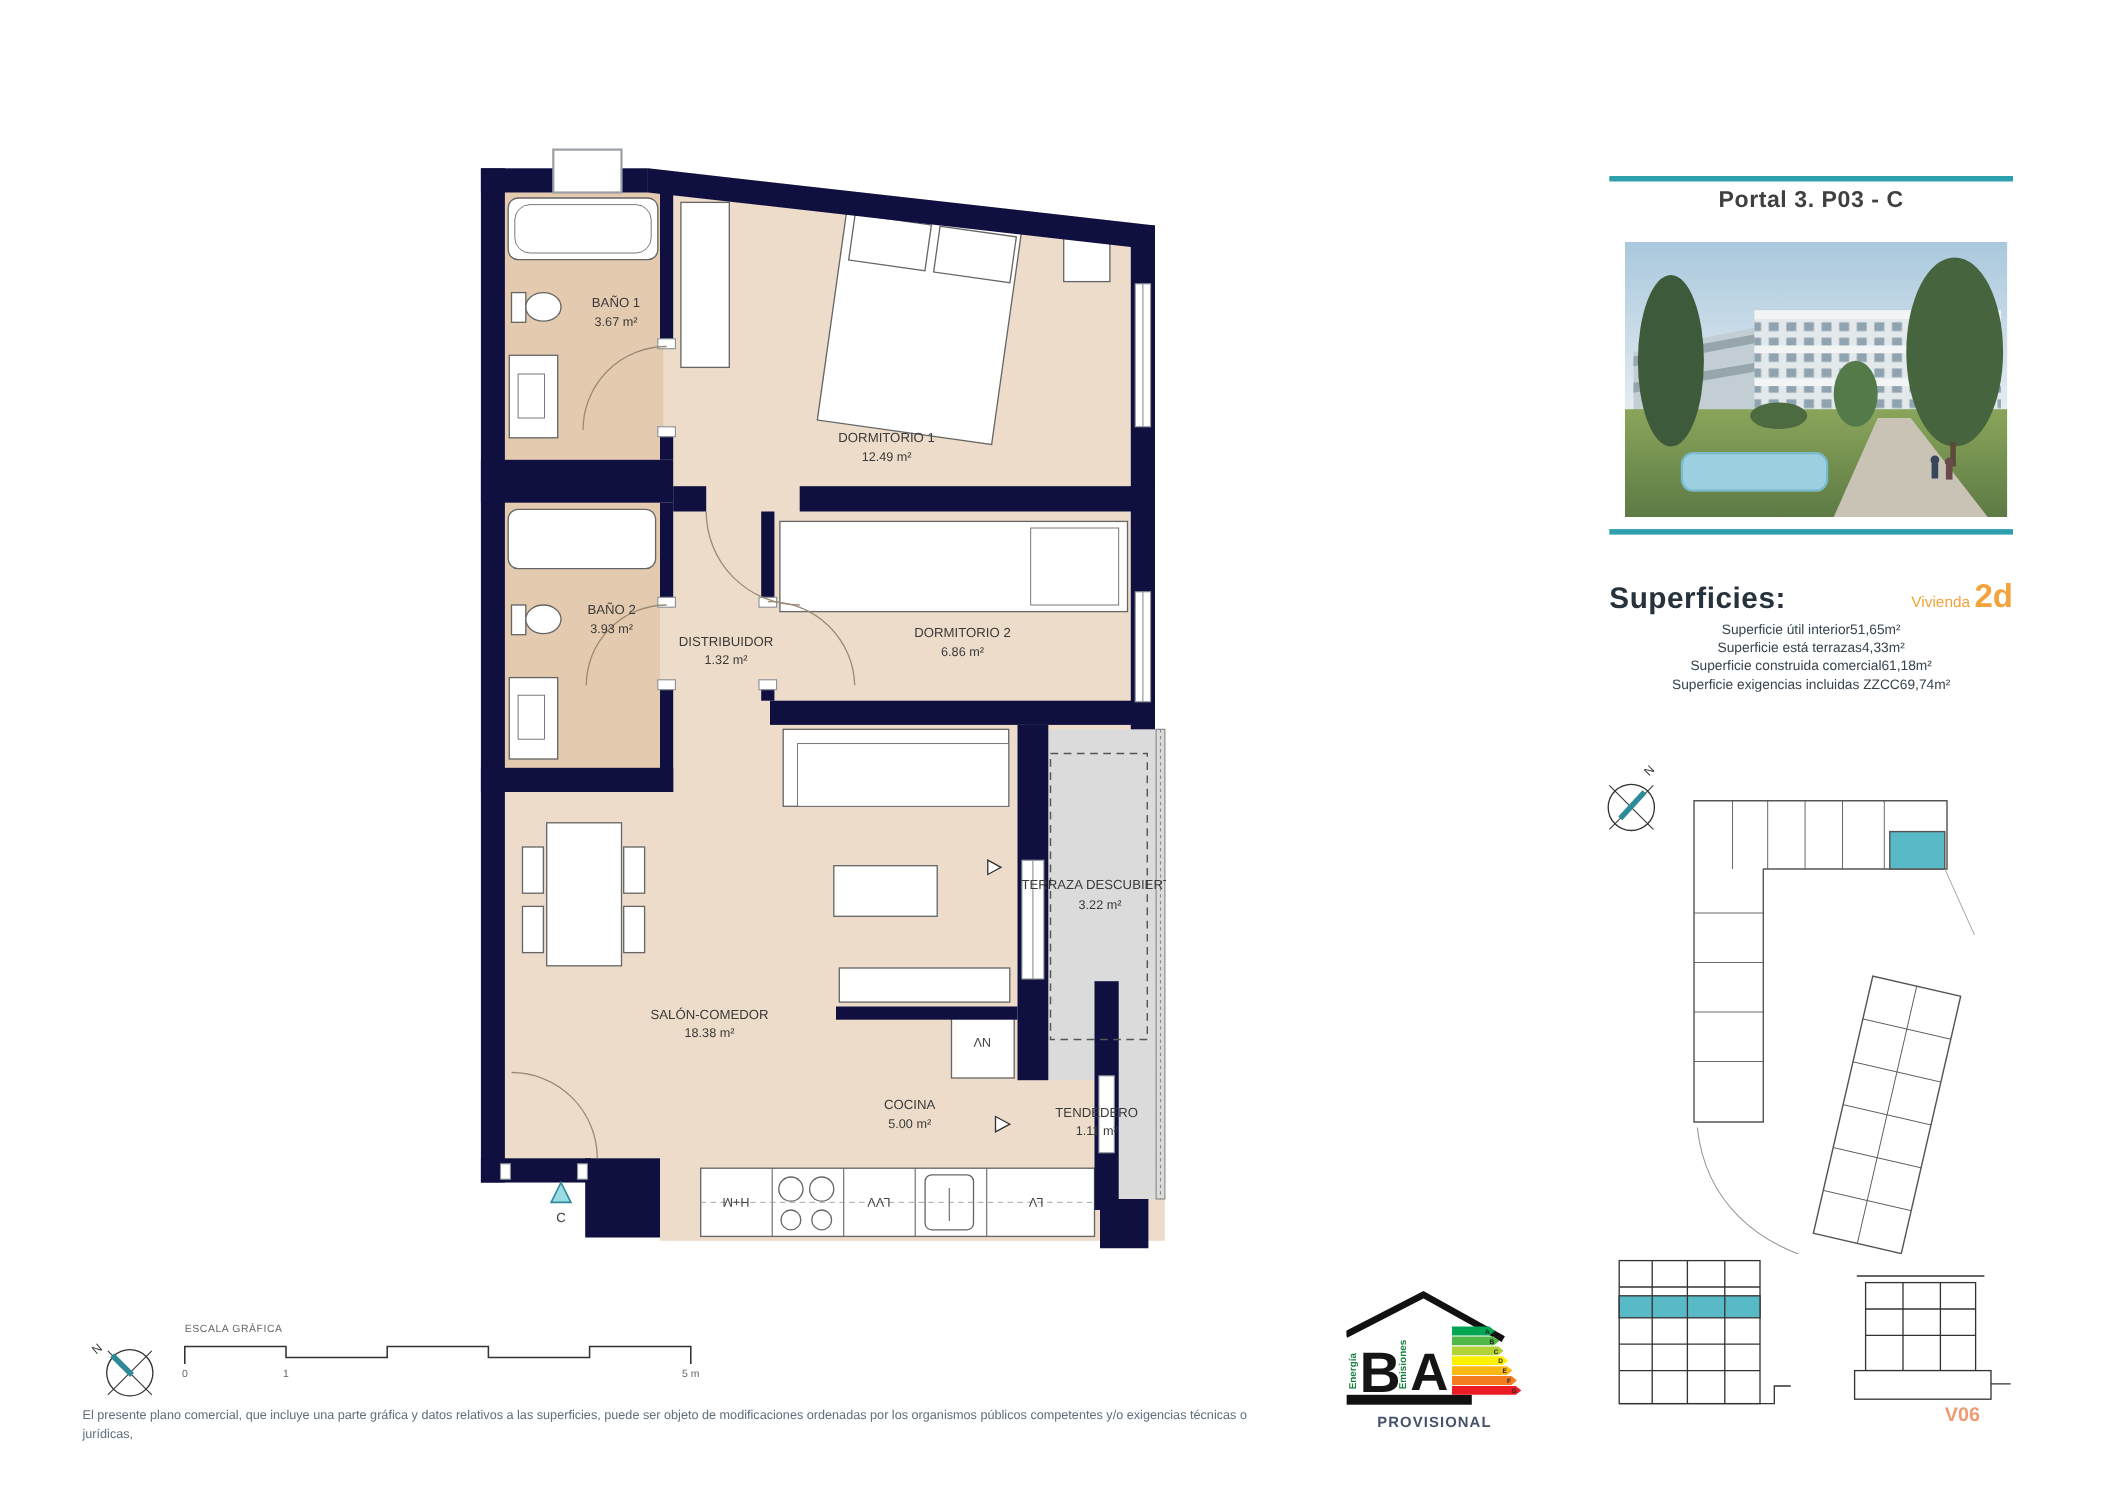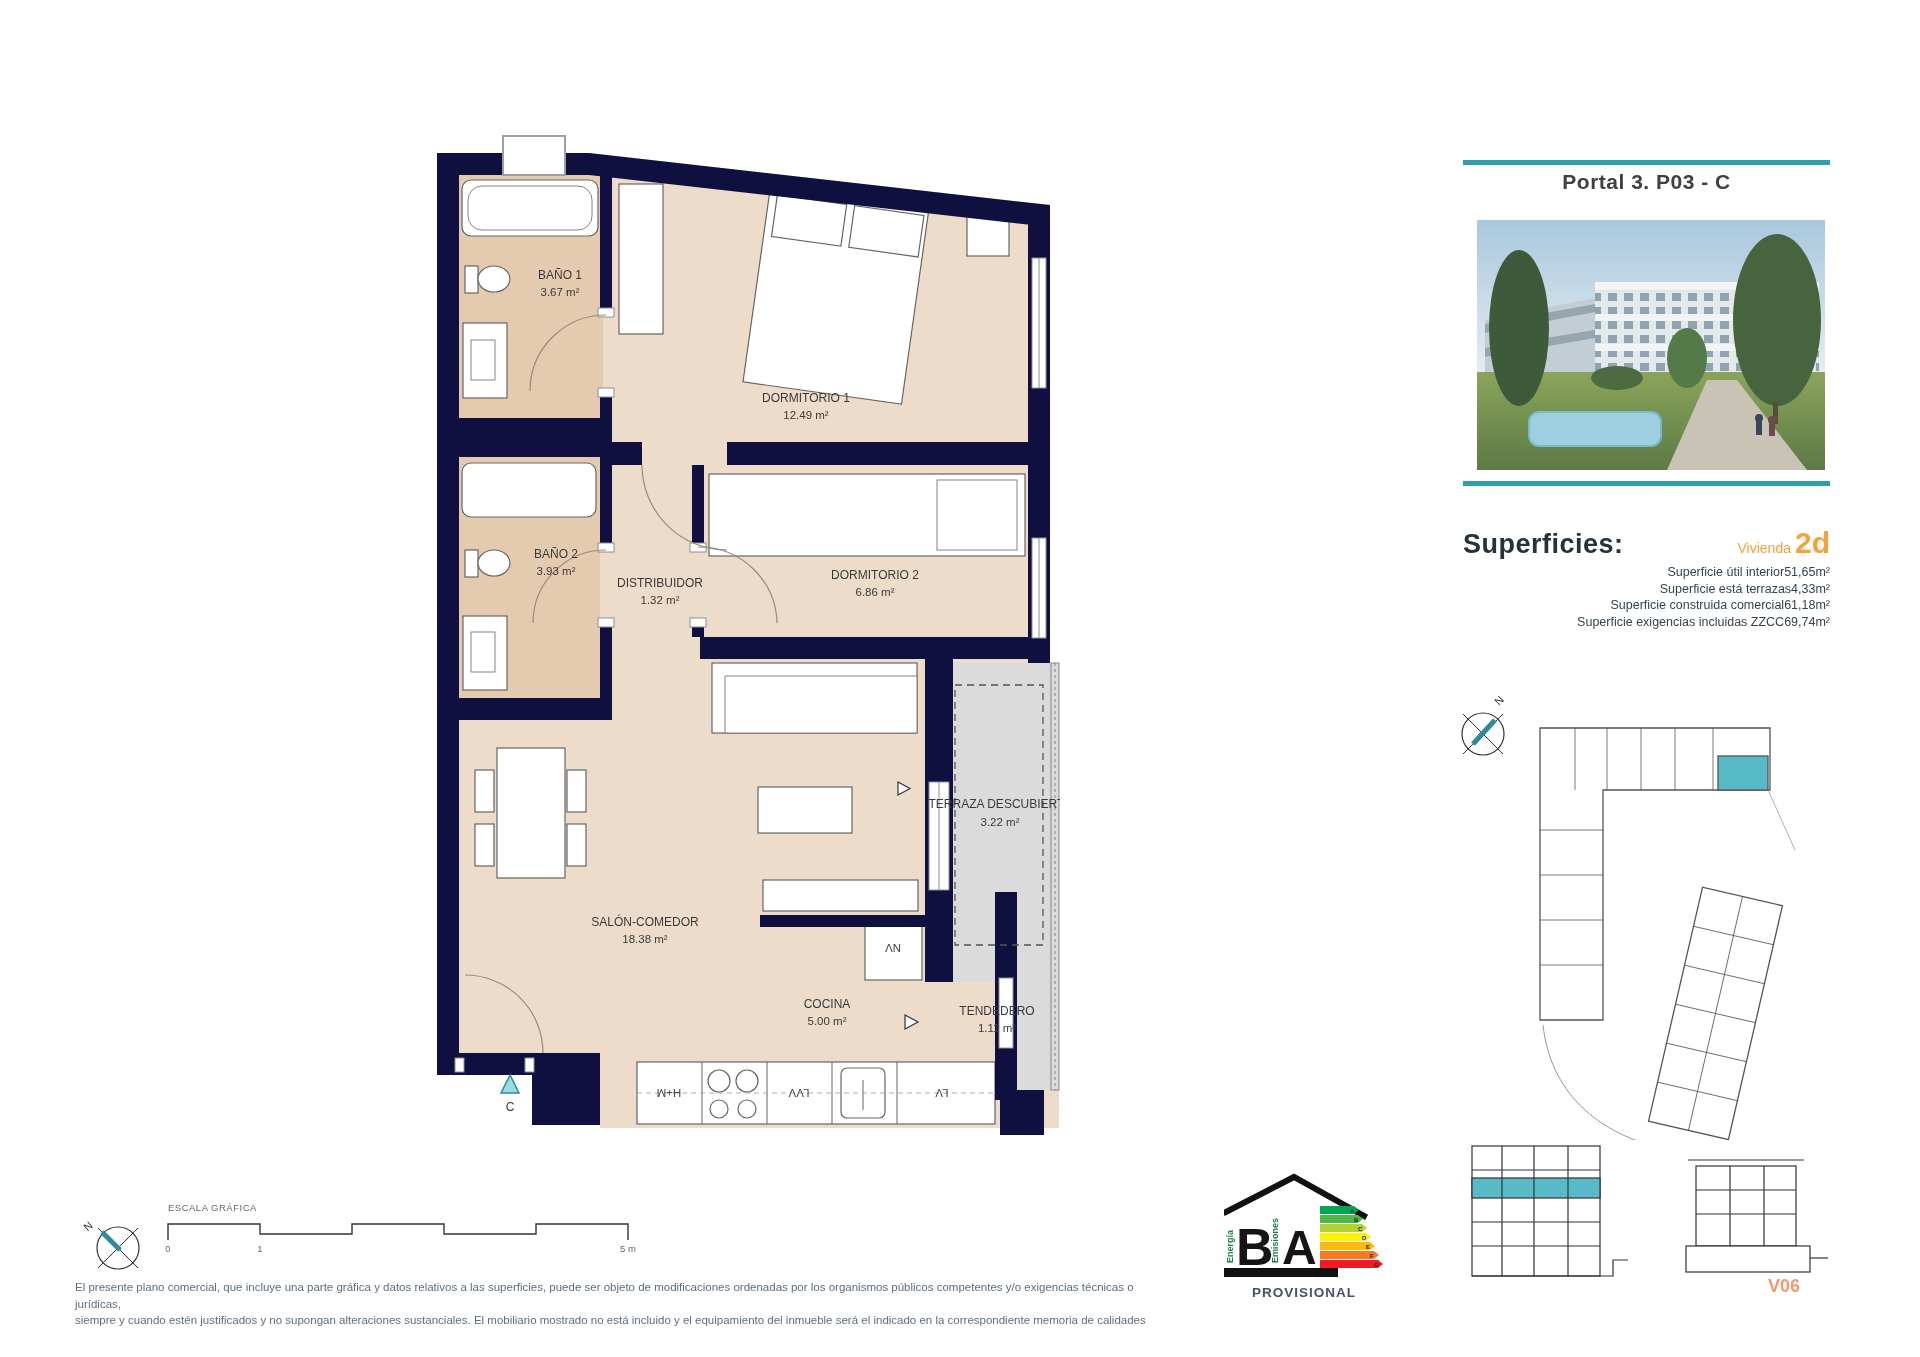--- a/index.html
+++ b/index.html
@@ -10,21 +10,21 @@
   .teal-rule{position:absolute;width:367px;height:5px;background:#2e9fad;}
   #portal-title{position:absolute;left:1463px;top:170px;width:367px;text-align:center;
     font-size:21px;font-weight:bold;color:#404040;letter-spacing:.5px;}
   #photo{position:absolute;left:1477px;top:220px;width:348px;height:250px;overflow:hidden;}
   #superficies{position:absolute;left:1463px;top:490px;width:367px;}
   #superficies .head{display:flex;align-items:flex-end;justify-content:space-between;margin-top:36px;}
   #superficies .head .t{font-size:27px;font-weight:bold;color:#26323c;letter-spacing:.5px;}
   #superficies .head .v{font-size:14px;color:#f2a33c;font-weight:normal;}
   #superficies .head .v b{font-size:30px;margin-left:4px;}
   #sup-rows{margin-top:4px;}
-  #sup-rows .row{display:flex;justify-content:flex-end;font-size:12.5px;
+  #sup-rows .row{display:flex;justify-content:center;font-size:12.5px;
     color:#36444e;line-height:16.5px;}
   #v06{position:absolute;left:1768px;top:1276px;font-size:18px;font-weight:bold;color:#f09a72;}
   #disclaimer{position:absolute;left:75px;top:1279px;width:1085px;font-size:11.5px;
     line-height:1.45;color:#5e6e7d;}
   svg text{font-family:"Liberation Sans",sans-serif;}
   .room-label{font-size:12px;fill:#3a3a3a;}
   .room-area{font-size:11.5px;fill:#3a3a3a;}
 </style>
 </head>
 <body>
@@ -361,16 +361,15 @@
         <text x="142" y="78.5">E</text>
         <text x="146" y="87.5">F</text>
         <text x="150" y="96.5">G</text>
       </g>
     </g>
     <text x="28" y="127" font-size="13.5" font-weight="bold" fill="#44536a" letter-spacing="1">PROVISIONAL</text>
   </svg>
 
   <div id="disclaimer">
     <div>El presente plano comercial, que incluye una parte gráfica y datos relativos a las superficies, puede ser objeto de modificaciones ordenadas por los organismos públicos competentes y/o exigencias técnicas o jurídicas,</div>
-    <div>siempre y cuando estén justificados y no supongan alteraciones sustanciales. El mobiliario mostrado no está incluido y el equipamiento del inmueble será el indicado en la correspondiente memoria de calidades</div>
   </div>
 
 </div>
 
 </body></html>

